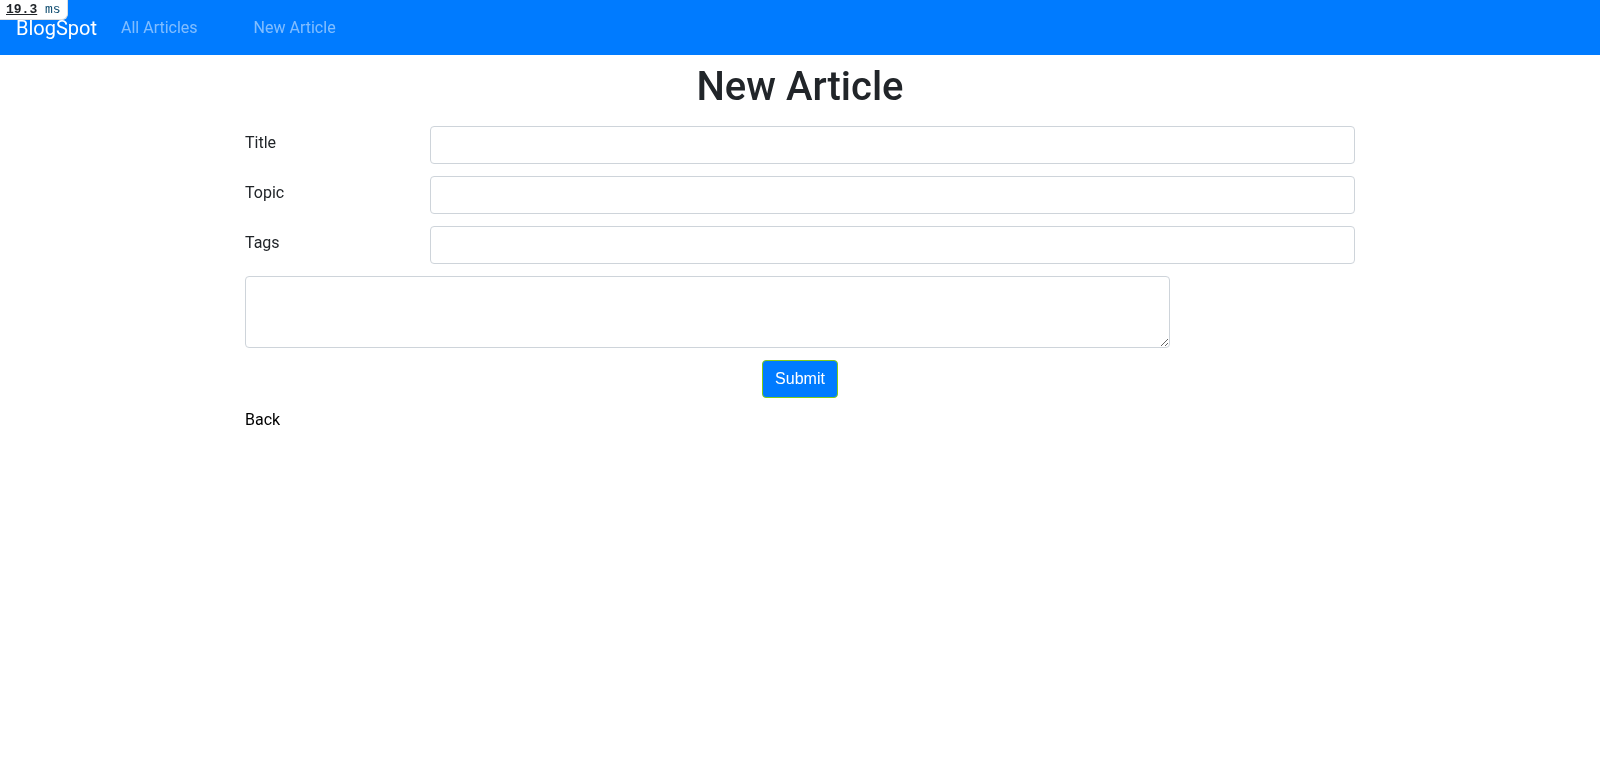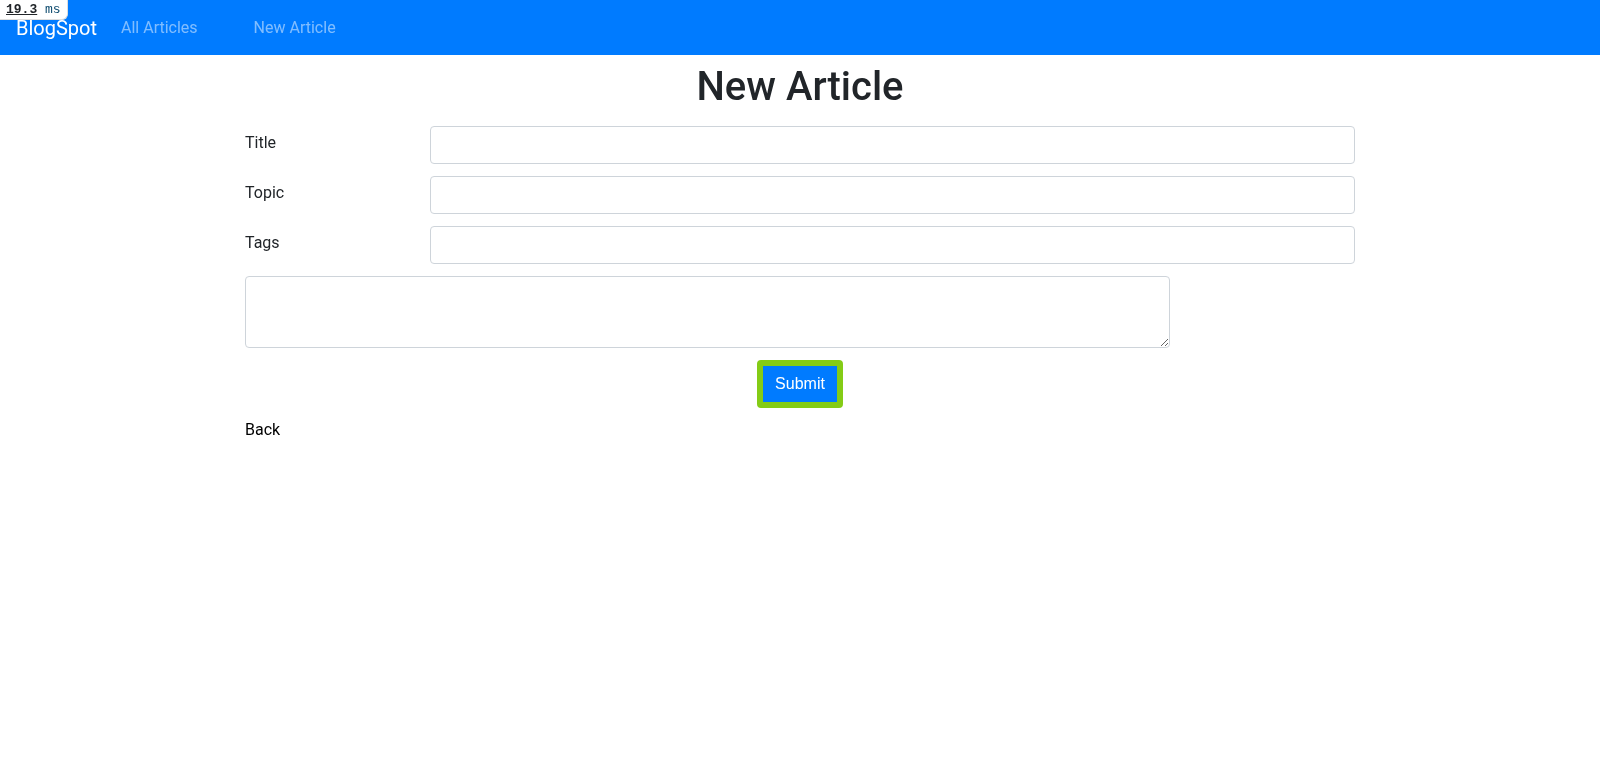--- a/index.html
+++ b/index.html
@@ -101,21 +101,21 @@
     .form-actions {
       text-align: center;
       margin-bottom: 12px;
     }
     .btn-primary {
       display: inline-block;
       font-weight: 400;
       text-align: left;
       vertical-align: middle;
       background-color: #007bff;
-      border: 6px solid #84cc16;
+      border: 1px solid #84cc16;
       color: #fff;
       padding: 6px 12px;
       font-size: 16px;
       line-height: 1.5;
       border-radius: 4px;
       cursor: pointer;
     }
     .back-link {
       color: #000000;
       text-decoration: none;

